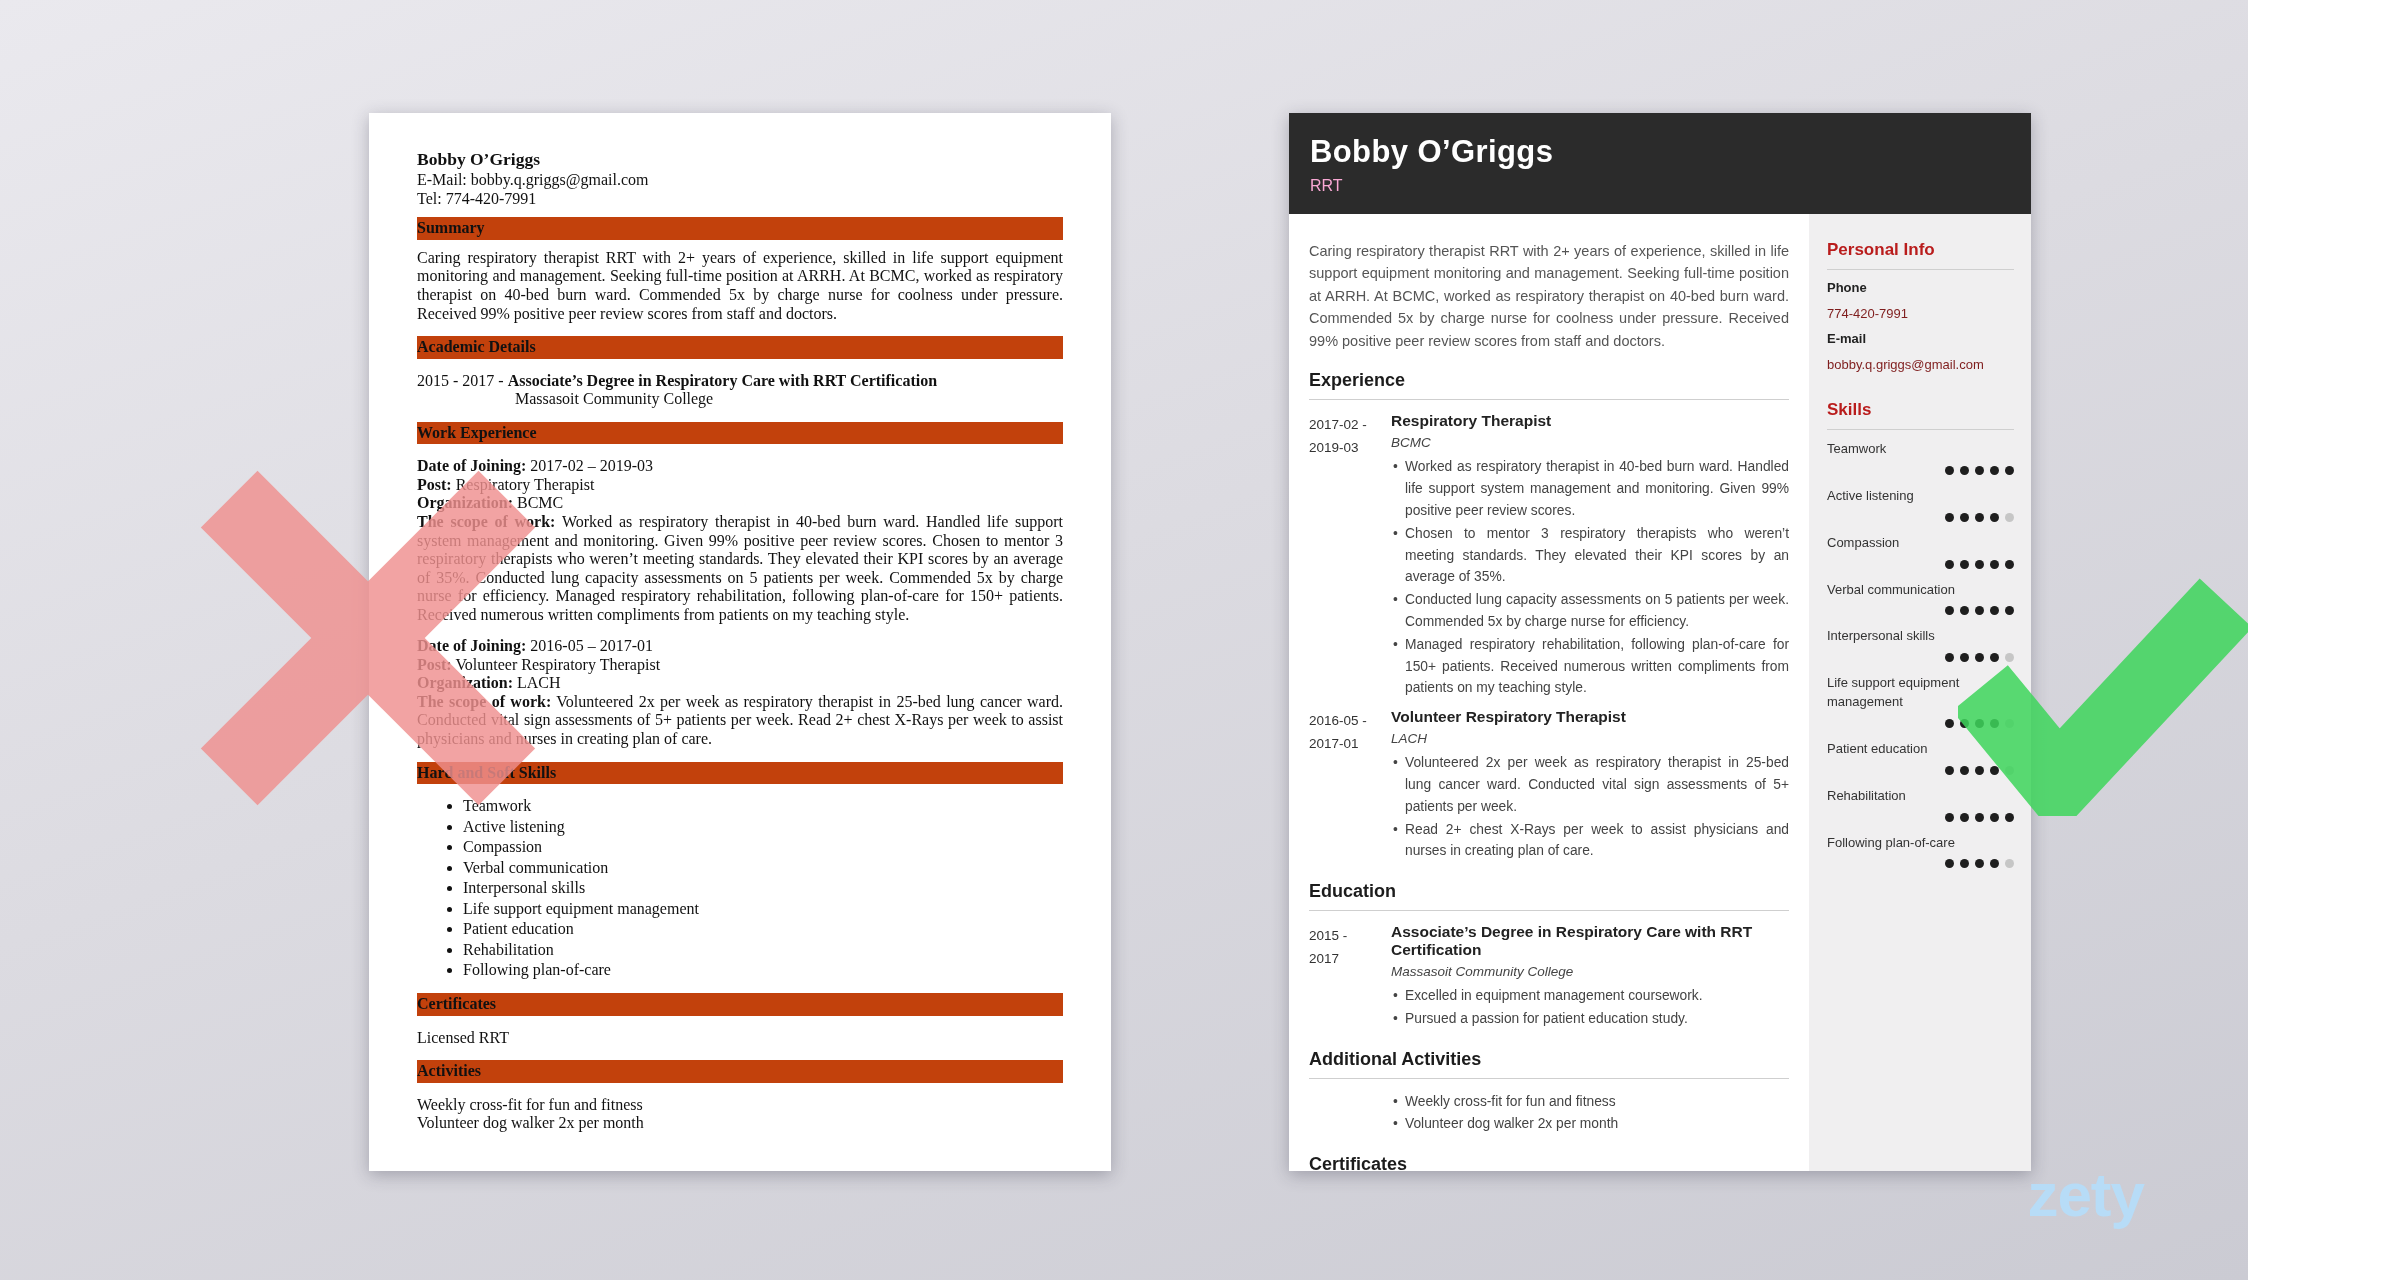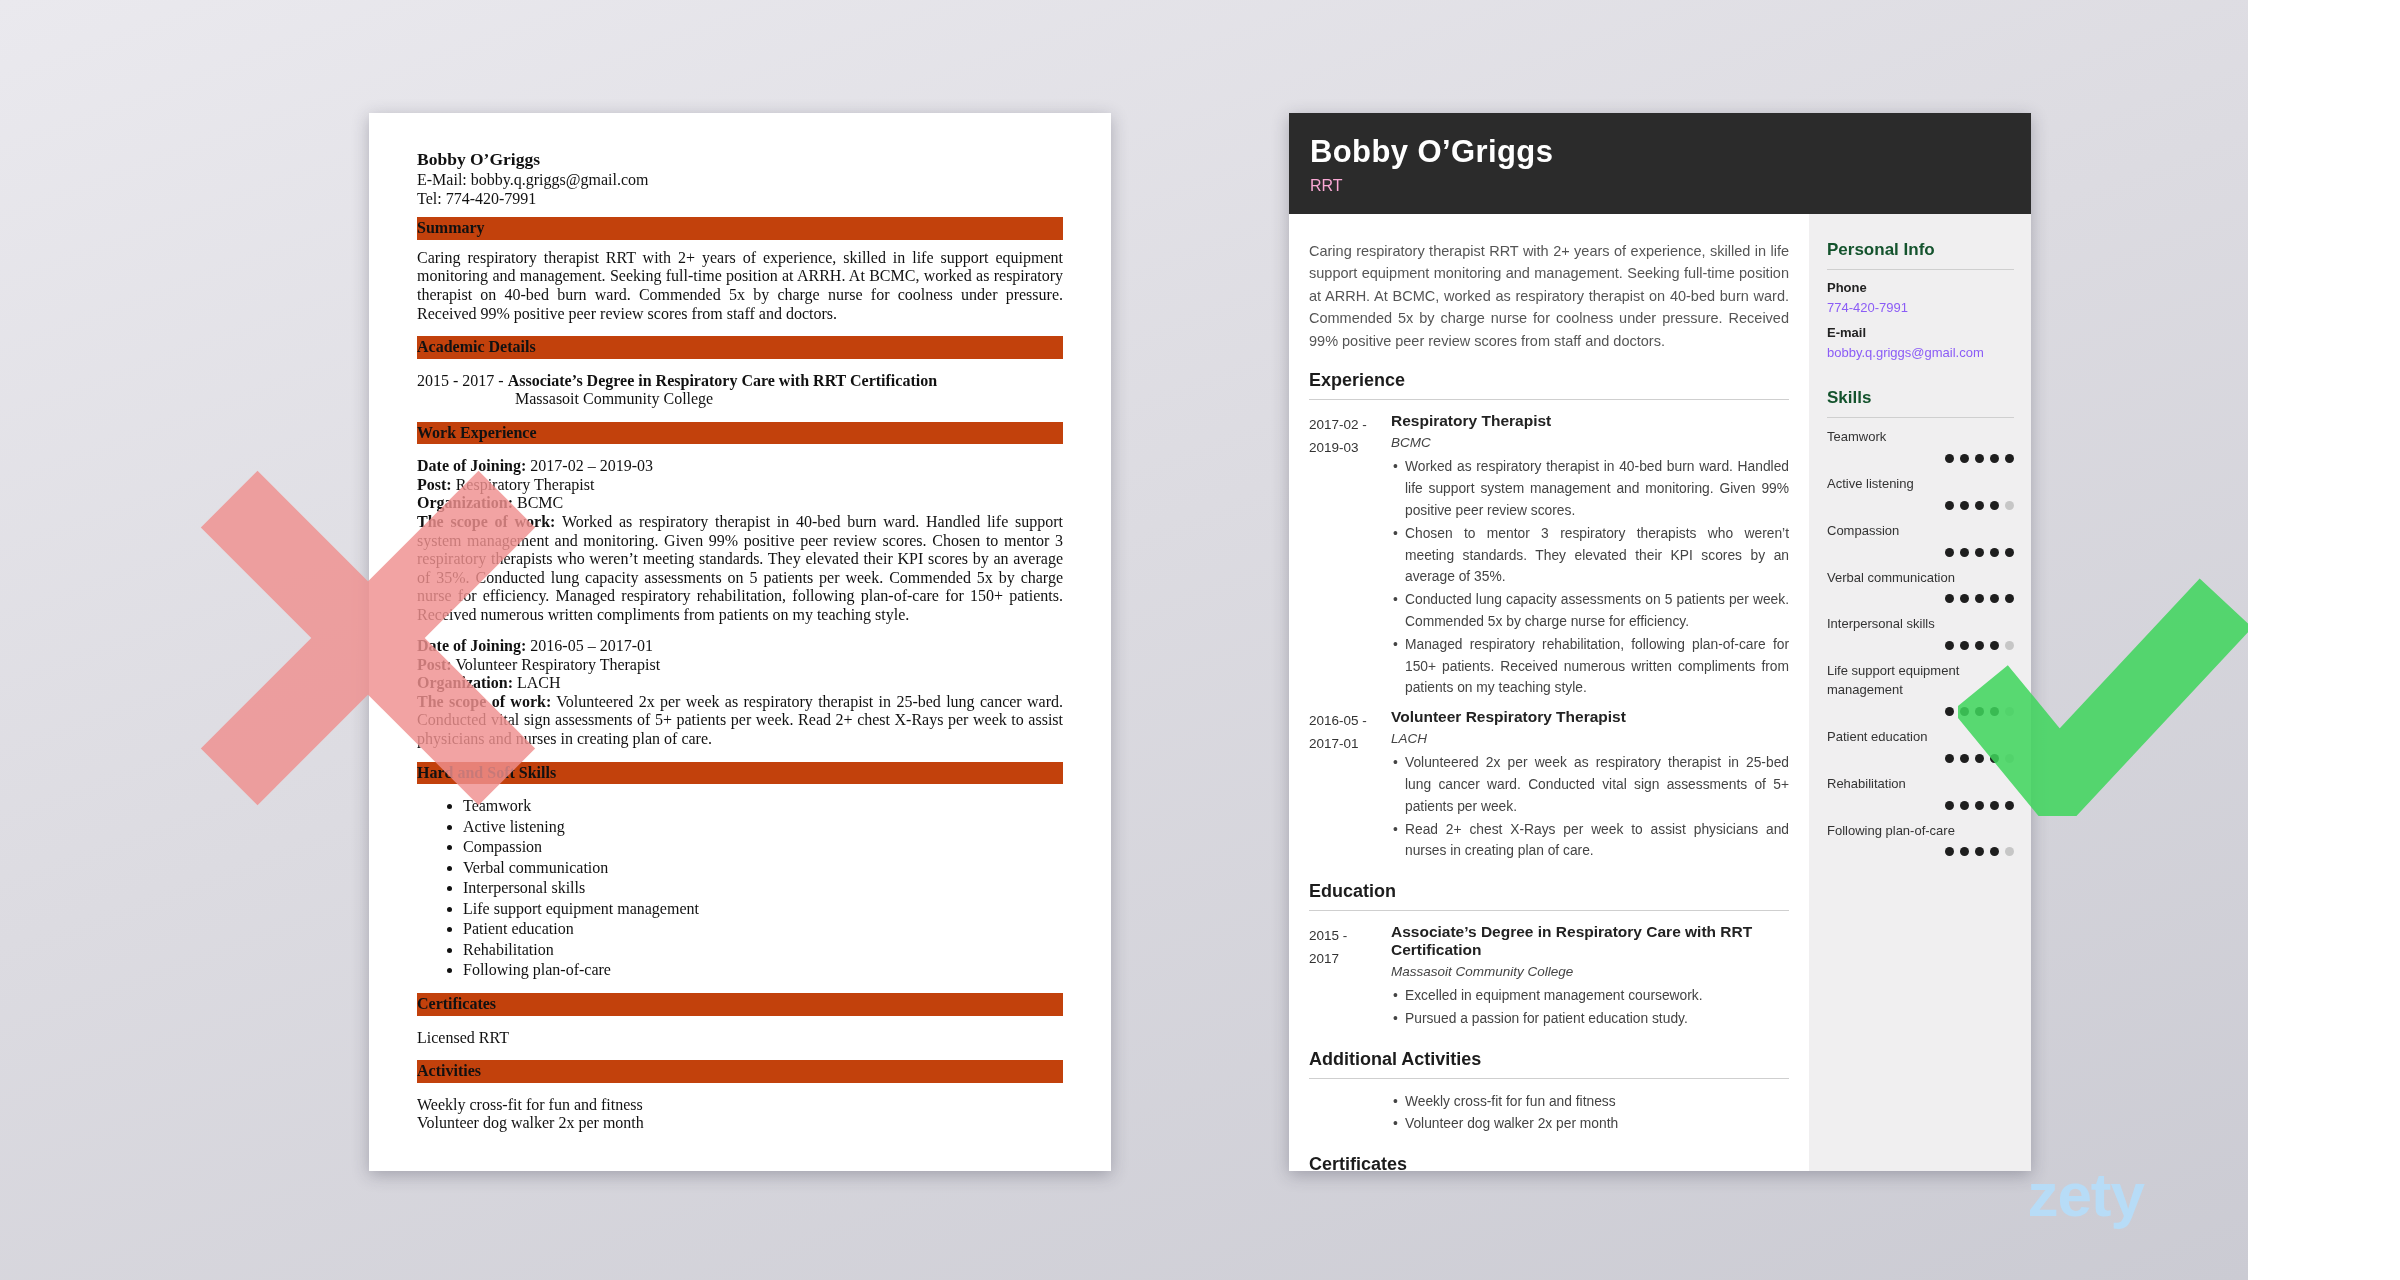--- a/index.html
+++ b/index.html
@@ -42,25 +42,25 @@
   .r-entry { display:flex; margin-bottom:8px; }
   .r-dates { width:82px; flex:none; font-size:13.5px; color:#333; line-height:1.7; padding-top:2px; }
   .r-content { flex:1; min-width:0; }
   .r-job-title { font-weight:bold; font-size:15.5px; color:#222; }
   .r-company { font-style:italic; font-size:13.5px; color:#444; margin:5px 0 6px; }
   .r-ul { list-style:none; }
   .r-ul li { position:relative; padding-left:14px; font-size:13.8px; line-height:1.58;
              color:#444; text-align:justify; margin-bottom:1px; }
   .r-ul li::before { content:"\2022"; position:absolute; left:2px; }
 
-  .s-title { font-size:17px; font-weight:bold; color:#14532d; border-bottom:1px solid #cfcfcf;
+  .s-title { font-size:17px; font-weight:bold; color:#b91c1c; border-bottom:1px solid #cfcfcf;
              padding-bottom:9px; margin-bottom:10px; }
   .s-title.skills { margin-top:28px; }
   .s-label { font-size:13px; font-weight:bold; color:#222; margin-top:10px; }
-  .s-value { font-size:13px; color:#8b5cf6; margin-top:5px; }
+  .s-value { font-size:13px; color:#7f1d1d; margin-top:11px; }
   .s-skill { margin-bottom:12px; }
   .s-skill-name { font-size:13px; color:#333; line-height:1.45; }
   .s-dots { display:flex; justify-content:flex-end; gap:6px; margin-top:7px; }
   .dot { width:9px; height:9px; border-radius:50%; background:#c6c6c6; }
   .dot.filled { background:#1e1e1e; }
 
   
   .mark { position:absolute; }
   .mark-x { left:190px; top:462px; width:356px; height:352px; opacity:.82; }
   .mark-check { left:1958px; top:578px; width:292px; height:238px; opacity:.85; }

